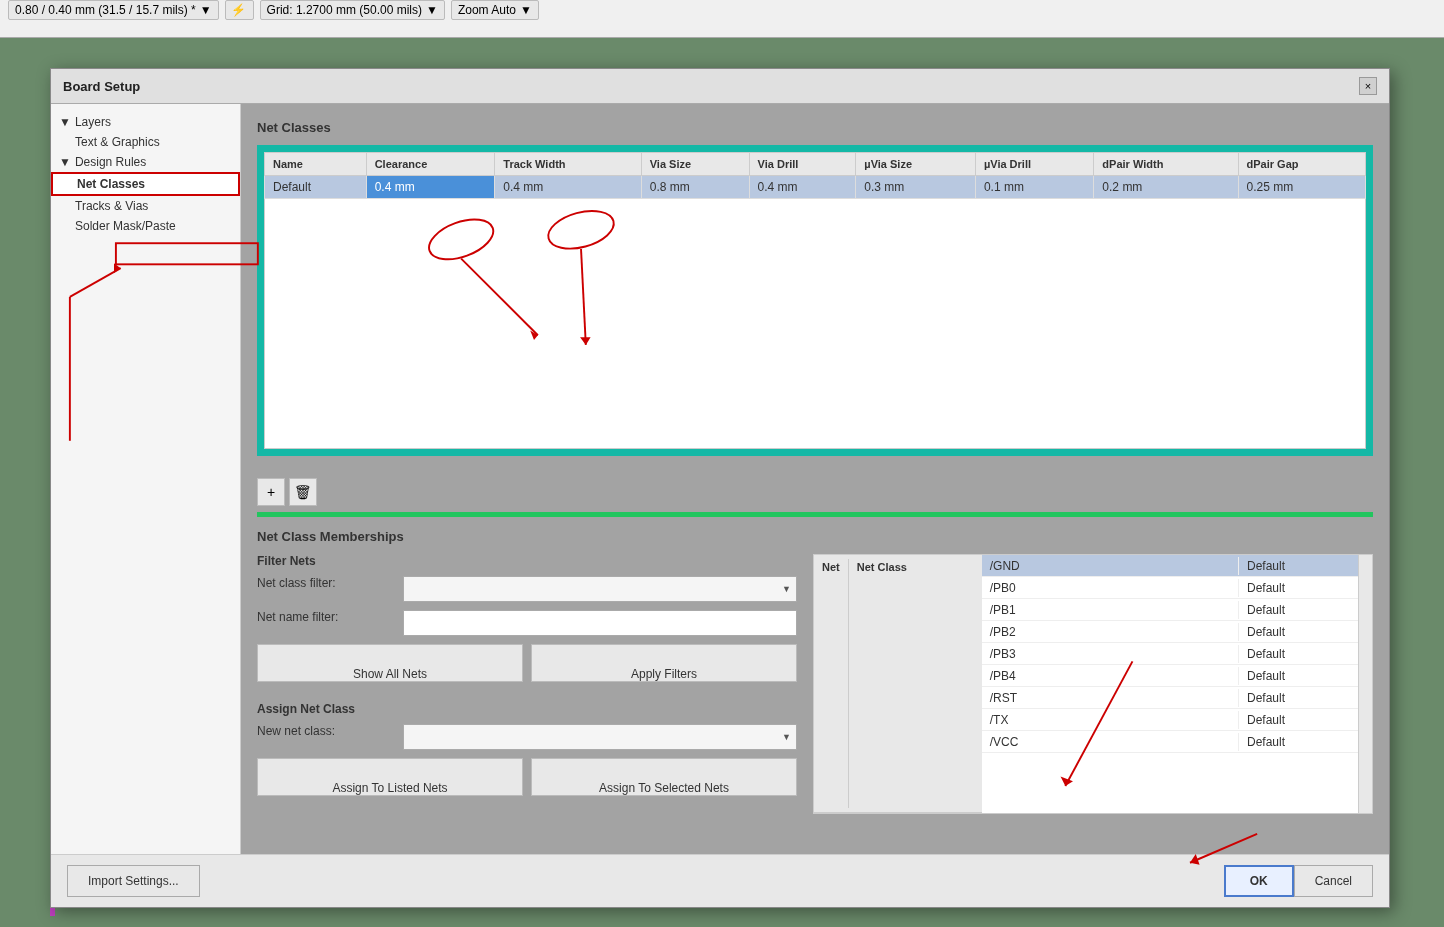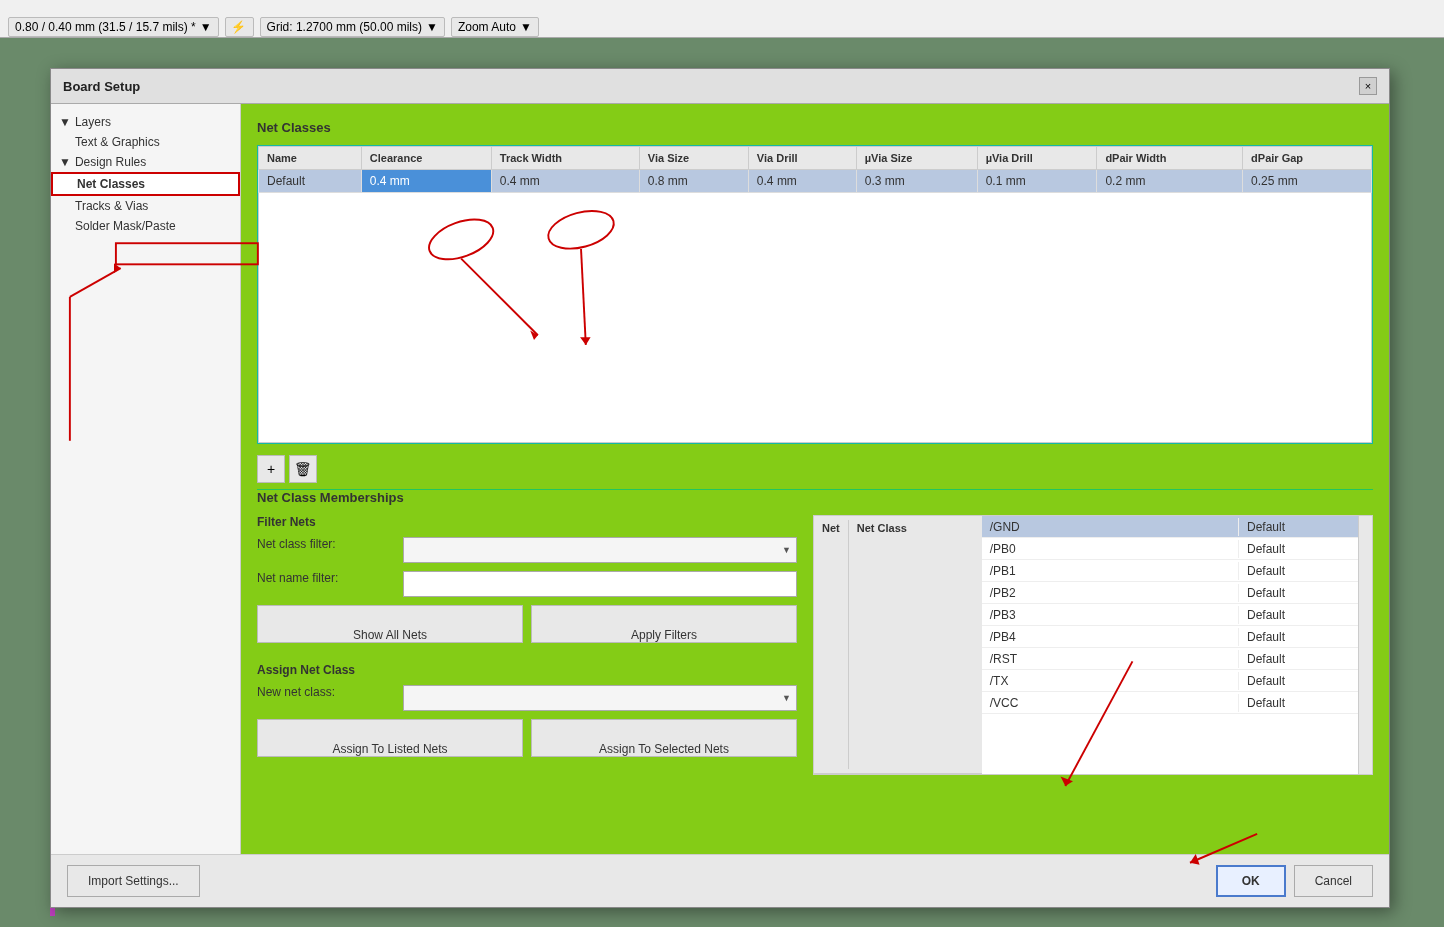--- a/index.html
+++ b/index.html
@@ -14,21 +14,21 @@
     }
 
     
     .top-toolbar {
       position: absolute;
       top: 0; left: 0; right: 0;
       height: 38px;
       background: #f0f0f0;
       border-bottom: 1px solid #aaa;
       display: flex;
-      align-items: flex-end;
+      align-items: flex-start;
       padding: 0 8px;
       gap: 6px;
       z-index: 10;
     }
     .toolbar-item {
       display: flex;
       align-items: center;
       gap: 4px;
       padding: 2px 6px;
       background: #e8e8e8;
@@ -43,21 +43,21 @@
       top: 38px; left: 0; right: 0; bottom: 0;
     }
 
     
     .dialog {
       position: absolute;
       top: 30px;
       left: 50px;
       width: 1340px;
       height: 840px;
-      background: #84cc16;
+      background: #a3a3a3;
       border: 1px solid #888;
       box-shadow: 4px 4px 16px rgba(0,0,0,0.4);
       display: flex;
       flex-direction: column;
     }
 
     .dialog-titlebar {
       background: #e0e0e0;
       border-bottom: 1px solid #aaa;
       padding: 8px 12px;
@@ -134,23 +134,23 @@
 
     .section-title {
       font-size: 13px;
       font-weight: bold;
       color: #333;
       margin-bottom: 10px;
     }
 
     
     .net-table-container {
-      border: 1px solid #14b8a6;
+      border: 7px solid #14b8a6;
       background: #fff;
-      margin-bottom: 5px;
+      margin-bottom: 16px;
     }
 
     .net-table {
       width: 100%;
       border-collapse: collapse;
     }
 
     .net-table th {
       background: #e8e8e8;
       border: 1px solid #ccc;
@@ -200,21 +200,22 @@
       border: 1px solid #bbb;
       display: flex;
       align-items: center;
       justify-content: center;
       cursor: pointer;
       font-size: 14px;
     }
 
     
     .memberships-section {
-      border-top: 1px solid #22c55e;
+      border-top: 5px solid #22c55e;
+      padding-top: 12px;
     }
 
     .memberships-inner {
       display: flex;
       gap: 16px;
     }
 
     .filter-panel {
       flex: 1;
       max-width: 540px;
@@ -367,21 +368,20 @@
       justify-content: center;
     }
     .footer-btn.ok-btn {
       background: #e8f0ff;
       border: 2px solid #4a7acc;
       font-weight: bold;
       min-width: 70px;
     }
     .footer-btns {
       display: flex;
-      gap: 8px;
     }
 
     
     .annotation-svg {
       position: absolute;
       top: 0;
       left: 0;
       width: 100%;
       height: 100%;
       pointer-events: none;

